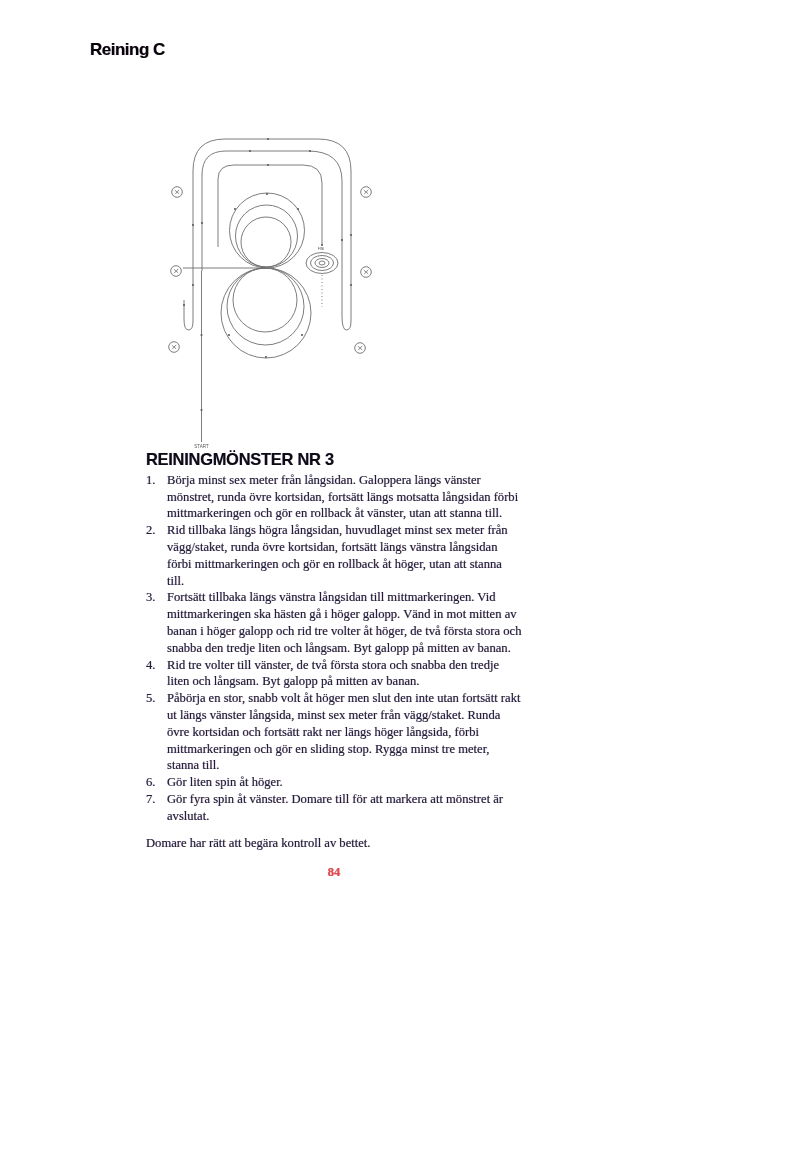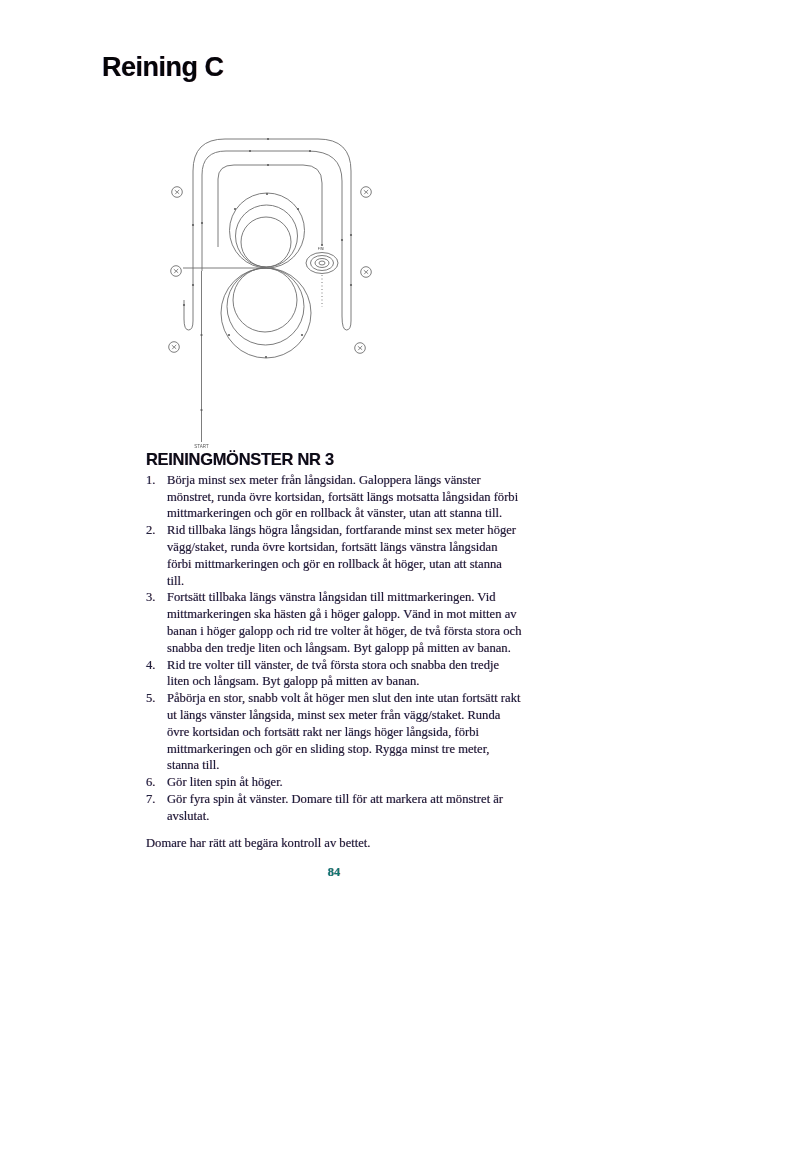--- a/index.html
+++ b/index.html
@@ -1,23 +1,23 @@
 <!DOCTYPE html>
 <html><head>
 <meta charset="utf-8">
 <style>
   html,body{margin:0;padding:0;}
   body{
     width:800px;height:1152px;background:#ffffff;position:relative;overflow:hidden;
     font-family:"Liberation Serif", serif;
   }
   .page-title{
-    position:absolute;left:90px;top:40px;margin:12px;
+    position:absolute;left:90px;top:40px;margin:0;
     font-family:"Liberation Sans", sans-serif;font-weight:bold;
-    font-size:27px;color:#050508;letter-spacing:-0.5px;
+    font-size:17px;color:#050508;letter-spacing:-0.5px;
     text-shadow:0.5px 0 0.4px rgba(150,40,40,.35), -0.5px 0 0.4px rgba(40,50,160,.35);
   }
   .diagram{
     position:absolute;left:150px;top:95px;width:260px;height:360px;
     filter:blur(0.25px);
   }
   .diagram path, .diagram circle, .diagram ellipse{
     fill:none;stroke:#6e6e6e;stroke-width:0.9;
   }
   .diagram .dot{fill:#5d5d5d;stroke:none;}
@@ -33,21 +33,21 @@
   .pattern-heading{
     margin:0 0 3px 0;font-family:"Liberation Sans", sans-serif;font-weight:bold;
     font-size:17px;letter-spacing:-0.3px;color:#0c0c16;
     transform:scaleX(0.97);transform-origin:left center;
   }
   .item{display:flex;align-items:flex-start;}
   .item .num{width:21px;flex:0 0 21px;}
   .item .txt{flex:1;}
   .notes{margin-top:10px;}
   .page-number{
-    text-align:center;margin-top:13px;font-weight:bold;font-size:12.5px;color:#0f766e;
+    text-align:center;margin-top:13px;font-weight:bold;font-size:12.5px;color:#ef4444;
   }
 </style>
 </head>
 <body>
 
 <h1 class="page-title">Reining C</h1>
 
 <svg class="diagram" viewBox="0 0 260 360">
 
   <g>
@@ -135,21 +135,21 @@
 <div class="text-col">
   <h2 class="pattern-heading">REININGMÖNSTER NR 3</h2>
 
   <div class="list">
     <div class="item">
       <span class="num">1.</span>
       <span class="txt">Börja minst sex meter från långsidan. Galoppera längs vänster mönstret, runda övre kortsidan, fortsätt längs motsatta långsidan förbi mittmarkeringen och gör en rollback åt vänster, utan att stanna till.</span>
     </div>
     <div class="item">
       <span class="num">2.</span>
-      <span class="txt">Rid tillbaka längs högra långsidan, fortfarande minst sex meter höger vägg/staket, runda övre kortsidan, fortsätt längs vänstra långsidan förbi mittmarkeringen och gör en rollback åt höger, utan att stanna till.</span>
+      <span class="txt">Rid tillbaka längs högra långsidan, huvudlaget minst sex meter från vägg/staket, runda övre kortsidan, fortsätt längs vänstra långsidan förbi mittmarkeringen och gör en rollback åt höger, utan att stanna till.</span>
     </div>
     <div class="item">
       <span class="num">3.</span>
       <span class="txt">Fortsätt tillbaka längs vänstra långsidan till mittmarkeringen. Vid mittmarkeringen ska hästen gå i höger galopp. Vänd in mot mitten av banan i höger galopp och rid tre volter åt höger, de två första stora och snabba den tredje liten och långsam. Byt galopp på mitten av banan.</span>
     </div>
     <div class="item">
       <span class="num">4.</span>
       <span class="txt">Rid tre volter till vänster, de två första stora och snabba den tredje liten och långsam. Byt galopp på mitten av banan.</span>
     </div>
     <div class="item">

